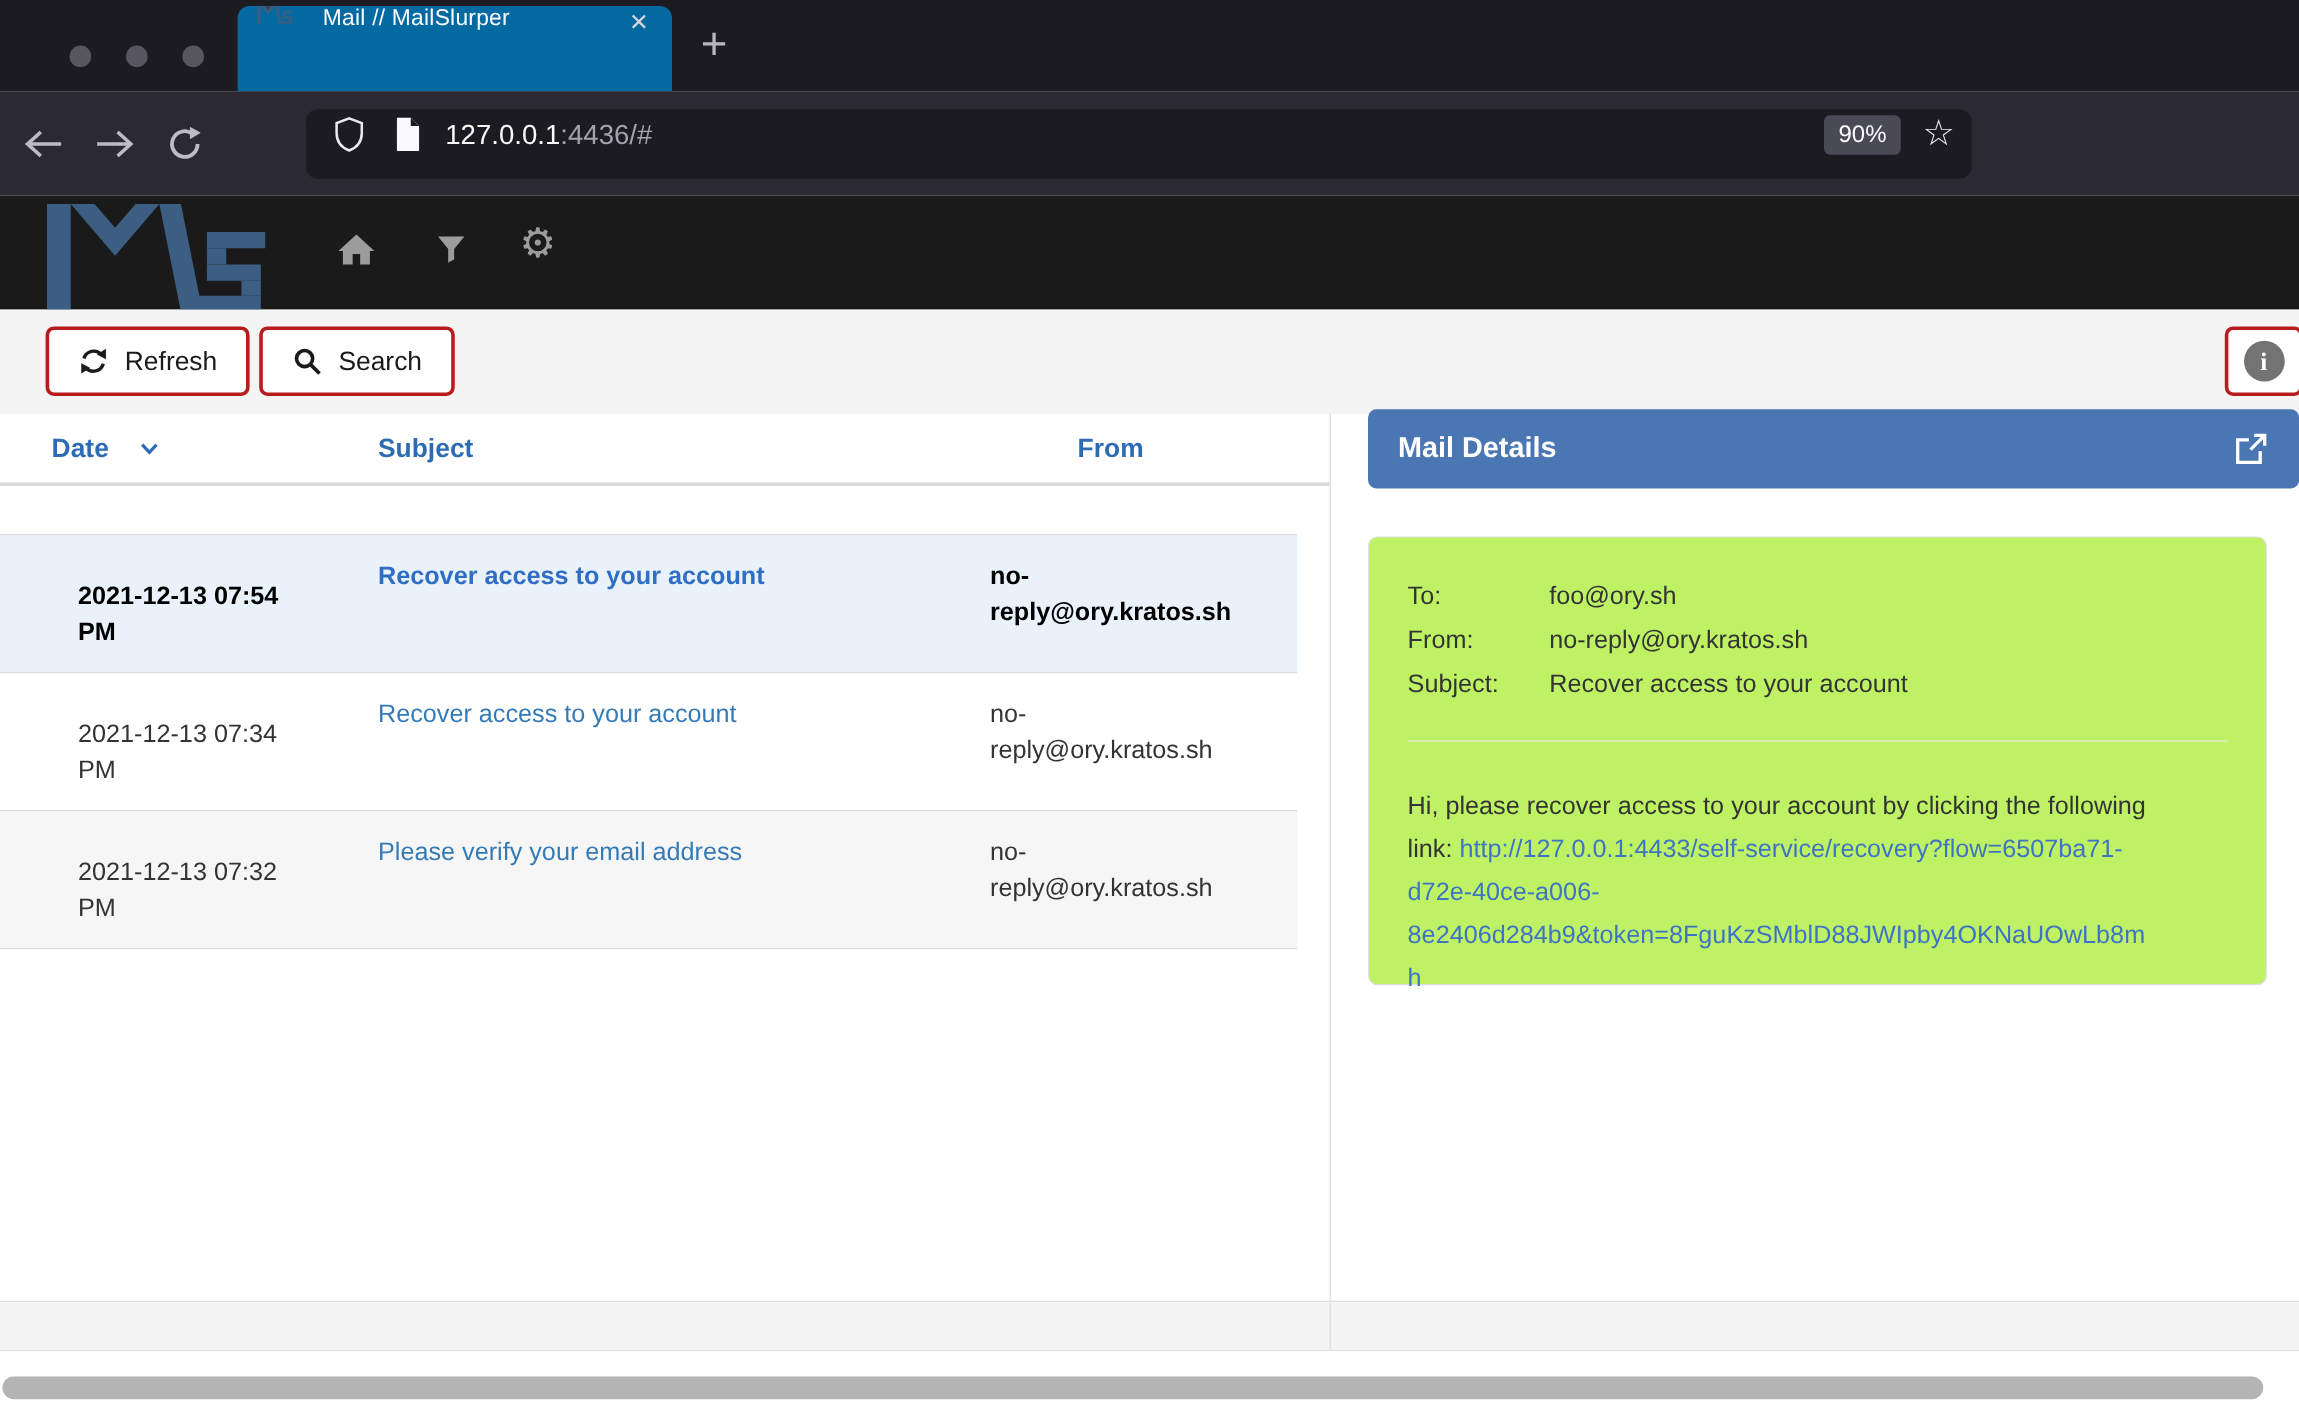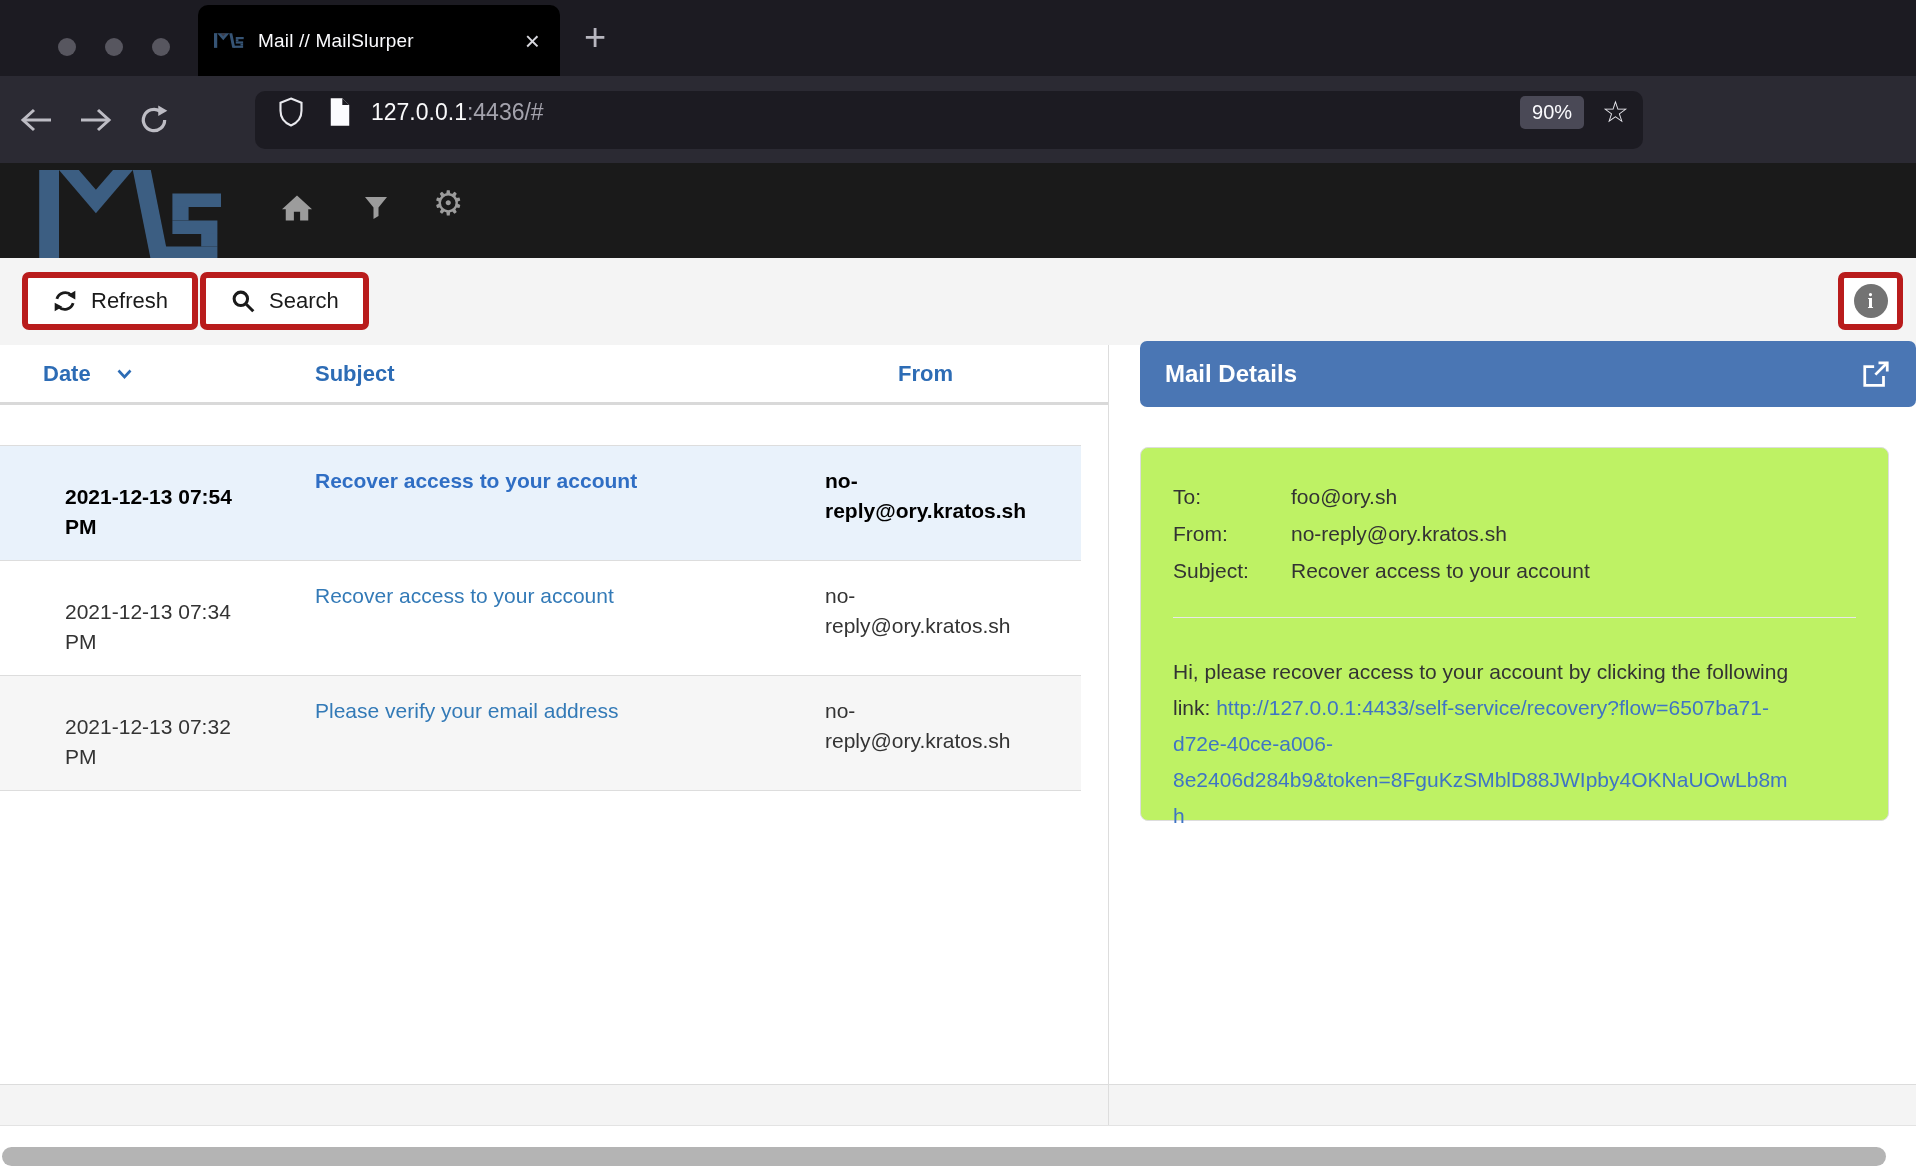--- a/index.html
+++ b/index.html
@@ -9,22 +9,22 @@
     background:#f4f4f4;
     font-family:"Liberation Sans","DejaVu Sans",sans-serif;
     -webkit-font-smoothing:antialiased;
   }
   
   .tabbar{position:absolute;left:0;top:0;width:100%;height:76px;background:#1c1b22;}
   .win-dots{position:absolute;left:58px;top:38px;display:flex;gap:29px;}
   .win-dots i{width:18px;height:18px;border-radius:50%;background:#57565f;display:block;}
   .tab{
     position:absolute;left:198px;top:5px;width:362px;height:71px;
-    background:#000000;border-radius:10px 10px 0 0;
-    display:flex;align-items:center;padding:0 16px 0 16px;color:#fbfbfe;
+    background:#0369a1;border-radius:10px 10px 0 0;
+    display:flex;padding:0 16px 0 16px;color:#fbfbfe;gap:11px;
   }
   .tab .favicon{flex:0 0 auto;margin-right:14px;opacity:.9;}
   .tab-title{font-size:19px;letter-spacing:.2px;white-space:nowrap;flex:1 1 auto;}
   .tab-close{font-size:26px;color:#d7d7dd;line-height:1;padding:0 4px;cursor:default;}
   .newtab{position:absolute;left:584px;top:18px;font-size:38px;font-weight:300;color:#b7b6bf;line-height:1;}
   .urlbar{position:absolute;left:0;top:76px;width:100%;height:87px;background:#2b2a33;}
   .nav-ic{position:absolute;top:22px;width:44px;height:44px;display:flex;align-items:center;justify-content:center;color:#bdbcc4;font-size:34px;}
   .urlfield{
     position:absolute;left:255px;top:15px;width:1388px;height:58px;background:#1c1b22;
     border-radius:10px;display:flex;align-items:center;padding:0 14px 16px 22px;
@@ -37,22 +37,22 @@
   .overflow{position:absolute;left:1778px;top:88px;font-size:36px;color:#8f8e99;letter-spacing:-2px;}
   .hamburger{position:absolute;left:1854px;top:105px;width:32px;}
   .hamburger i{display:block;height:3px;background:#9b9aa4;margin:0 0 7px 0;border-radius:2px;}
   
   .appnav{position:absolute;left:0;top:163px;width:100%;height:95px;background:#1a1a1a;}
   .logo{position:absolute;left:35px;top:7px;}
   .appnav .icon-btn{position:absolute;top:30px;color:#9c9c9c;}
   
   .toolbar{position:absolute;left:0;top:258px;width:100%;height:87px;background:#f4f4f4;}
   .btn{
-    position:absolute;top:14px;height:58px;background:#fff;border:6px solid #b91c1c;border-radius:7px;
-    display:flex;align-items:center;gap:13px;padding:0 24px;font-size:22px;color:#1a1a1a;
+    position:absolute;top:14px;height:58px;background:#fff;border:3px solid #b91c1c;border-radius:7px;
+    display:flex;align-items:center;gap:13px;padding:0 24px;font-size:22px;color:#1a1a1a;margin-left:16px;
   }
   .btn-refresh{left:22px;}
   .btn-search{left:200px;}
   .btn-info{left:1838px;width:65px;justify-content:center;padding:0;}
   .info-circle{width:34px;height:34px;border-radius:50%;background:#737373;color:#fff;display:flex;align-items:center;justify-content:center;font-size:21px;font-weight:bold;font-family:"Liberation Serif","DejaVu Serif",serif;}
   
   .content{position:absolute;left:0;top:345px;width:100%;height:740px;background:#fff;border-bottom:1px solid #dcdcdc;}
   .v-divider{position:absolute;left:1108px;top:345px;width:1px;height:780px;background:#ddd;z-index:5;}
   .list{position:absolute;left:0;top:0;width:1108px;}
   .list-header{display:grid;grid-template-columns:265px 558px 1fr;height:60px;align-items:center;border-bottom:3px solid #d9d9d9;color:#2d6cb5;font-weight:bold;font-size:22px;}

